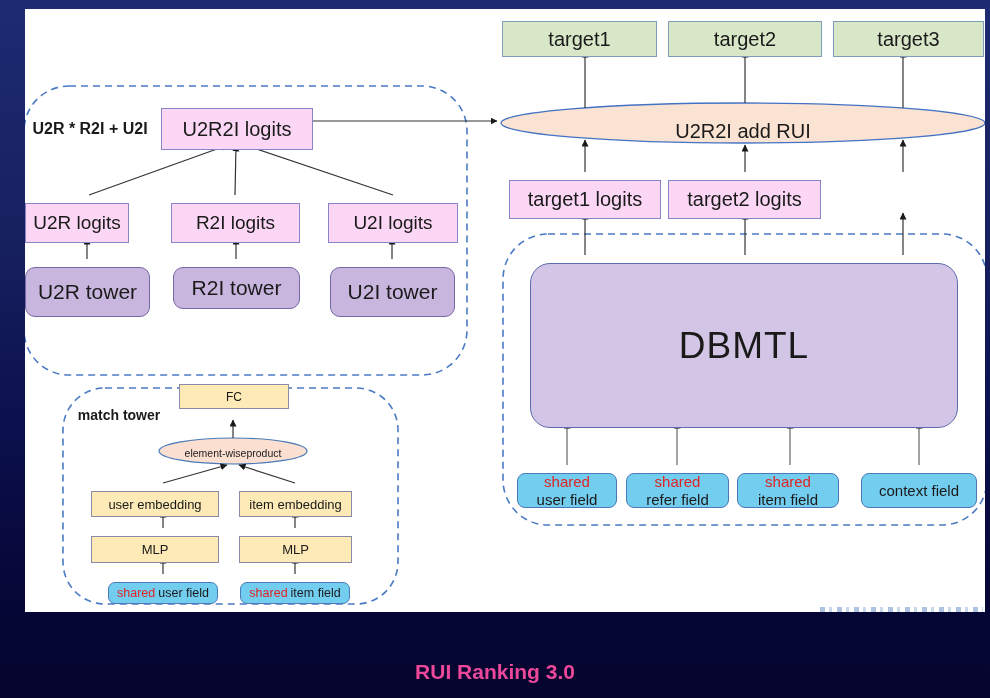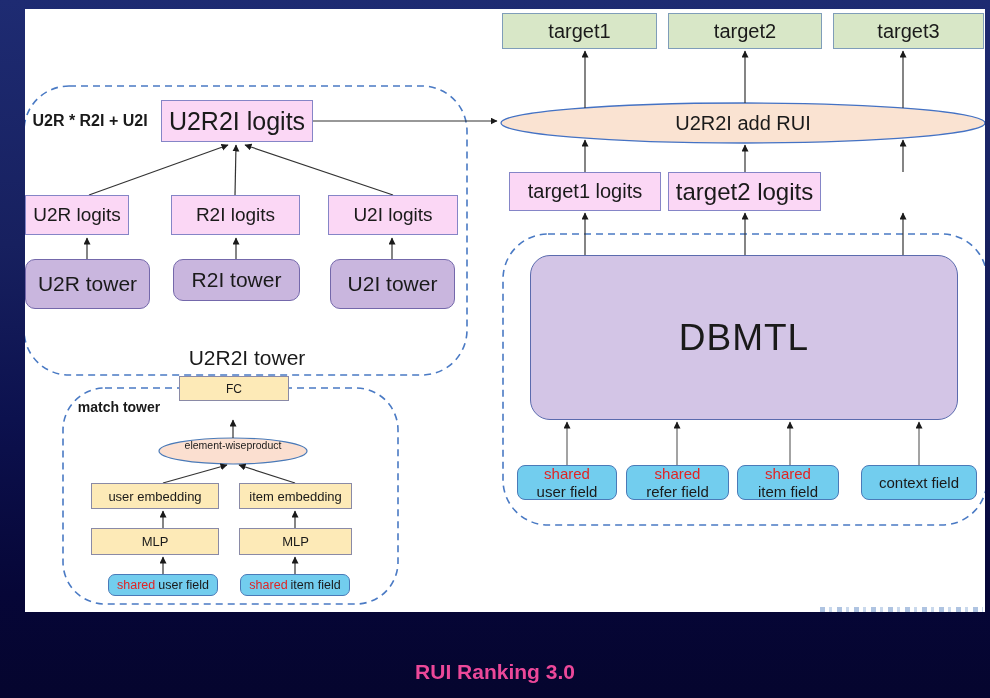--- a/index.html
+++ b/index.html
@@ -6,21 +6,21 @@
   body{
     width:990px;height:698px;position:relative;overflow:hidden;
     background:linear-gradient(180deg,#1e2b72 0%,#17205f 35%,#0c114e 60%,#060637 85%,#05052e 100%);
     font-family:"Liberation Sans",sans-serif;
   }
   .panel{
     position:absolute;left:25px;top:9px;width:960px;height:603px;
     background:#ffffff;overflow:hidden;
   }
   .panel svg{position:absolute;left:0;top:0;}
-  .abs{position:absolute;box-sizing:border-box;display:flex;align-items:center;justify-content:center;text-align:left;color:#1a1a1a;}
+  .abs{position:absolute;box-sizing:border-box;display:flex;align-items:center;justify-content:center;text-align:left;color:#1a1a1a;margin-top:8px;}
   .box{border:1.4px solid #8585c7;}
   .pink{background:#fbd7f5;border-color:#8585c7;font-size:19px;}
   .green{background:#d8e7c7;border-color:#7f9db9;font-size:20px;}
   .tower{background:#c9b6de;border-color:#7468ab;border-radius:10px;font-size:21px;}
   .yellow{background:#fdeab7;border-color:#8a8aa6;font-size:13px;}
   .blue{background:#72cdee;border-color:#4a7ab8;border-radius:7px;font-size:12.5px;}
   .bluebig{background:#72cdee;border:1.5px solid #4a7ab8;border-radius:8px;font-size:15px;flex-direction:column;line-height:1.18;}
   .dbmtl{background:#d3c5e6;border:1.5px solid #5b6bae;border-radius:20px;font-size:37px;letter-spacing:1px;}
   .labeltext{border:none;background:transparent;}
   .red{color:#e02424;}
@@ -82,31 +82,30 @@
     <g stroke="#666" stroke-width="1.2" fill="none">
 
       <line x1="542" y1="456" x2="542" y2="413" marker-end="url(#arr)"></line>
       <line x1="652" y1="456" x2="652" y2="413" marker-end="url(#arr)"></line>
       <line x1="765" y1="456" x2="765" y2="413" marker-end="url(#arr)"></line>
       <line x1="894" y1="456" x2="894" y2="413" marker-end="url(#arr)"></line>
     </g>
   </svg>
 
   <div class="abs labeltext" style="left:2px;top:100px;width:126px;height:24px;font-size:16px;font-weight:bold;">U2R * R2I + U2I</div>
-  <div class="abs box pink" style="left:136px;top:91px;width:152px;height:42px;font-size:25px;">U2R2I logits</div>
+  <div class="abs box pink" style="left:136px;top:91px;width:152px;height:42px;font-size:20px;">U2R2I logits</div>
 
   <div class="abs box pink" style="left:0px;top:186px;width:104px;height:40px;">U2R logits</div>
   <div class="abs box pink" style="left:146px;top:186px;width:129px;height:40px;">R2I logits</div>
   <div class="abs box pink" style="left:303px;top:186px;width:130px;height:40px;">U2I logits</div>
 
   <div class="abs box tower" style="left:0px;top:250px;width:125px;height:50px;">U2R tower</div>
   <div class="abs box tower" style="left:148px;top:250px;width:127px;height:42px;">R2I tower</div>
   <div class="abs box tower" style="left:305px;top:250px;width:125px;height:50px;">U2I tower</div>
 
-  <div class="abs labeltext" style="left:122px;top:336px;width:200px;height:26px;font-size:21px;">U2R2I tower</div>
 
   <div class="abs labeltext" style="left:48px;top:389px;width:92px;height:18px;font-size:14px;font-weight:600;">match tower</div>
   <div class="abs box yellow" style="left:154px;top:367px;width:110px;height:25px;font-size:12px;">FC</div>
   <div class="abs labeltext" style="left:134px;top:429px;width:148px;height:14px;font-size:10.5px;line-height:1.15;flex-direction:row;">
     <span>element-wise</span>
     <span>product</span>
   </div>
   <div class="abs box yellow" style="left:66px;top:474px;width:128px;height:26px;">user embedding</div>
   <div class="abs box yellow" style="left:214px;top:474px;width:113px;height:26px;">item embedding</div>
   <div class="abs box yellow" style="left:66px;top:519px;width:128px;height:27px;">MLP</div>
@@ -120,21 +119,21 @@
     <span>item field</span>
   </div>
 
   <div class="abs box green" style="left:477px;top:4px;width:155px;height:36px;">target1</div>
   <div class="abs box green" style="left:643px;top:4px;width:154px;height:36px;">target2</div>
   <div class="abs box green" style="left:808px;top:4px;width:151px;height:36px;">target3</div>
 
   <div class="abs labeltext" style="left:578px;top:102px;width:280px;height:24px;font-size:20px;">U2R2I add RUI</div>
 
   <div class="abs box pink" style="left:484px;top:163px;width:152px;height:39px;font-size:20px;">target1 logits</div>
-  <div class="abs box pink" style="left:643px;top:163px;width:153px;height:39px;font-size:24px;">target2 logits</div>
+  <div class="abs box pink" style="left:643px;top:163px;width:153px;height:39px;font-size:20px;">target2 logits</div>
 
   <div class="abs dbmtl" style="left:505px;top:246px;width:428px;height:165px;">DBMTL</div>
 
   <div class="abs bluebig" style="left:492px;top:456px;width:100px;height:35px;">
     <div class="red">shared</div>
     <div>user field</div>
   </div>
   <div class="abs bluebig" style="left:601px;top:456px;width:103px;height:35px;">
     <div class="red">shared</div>
     <div>refer field</div>

